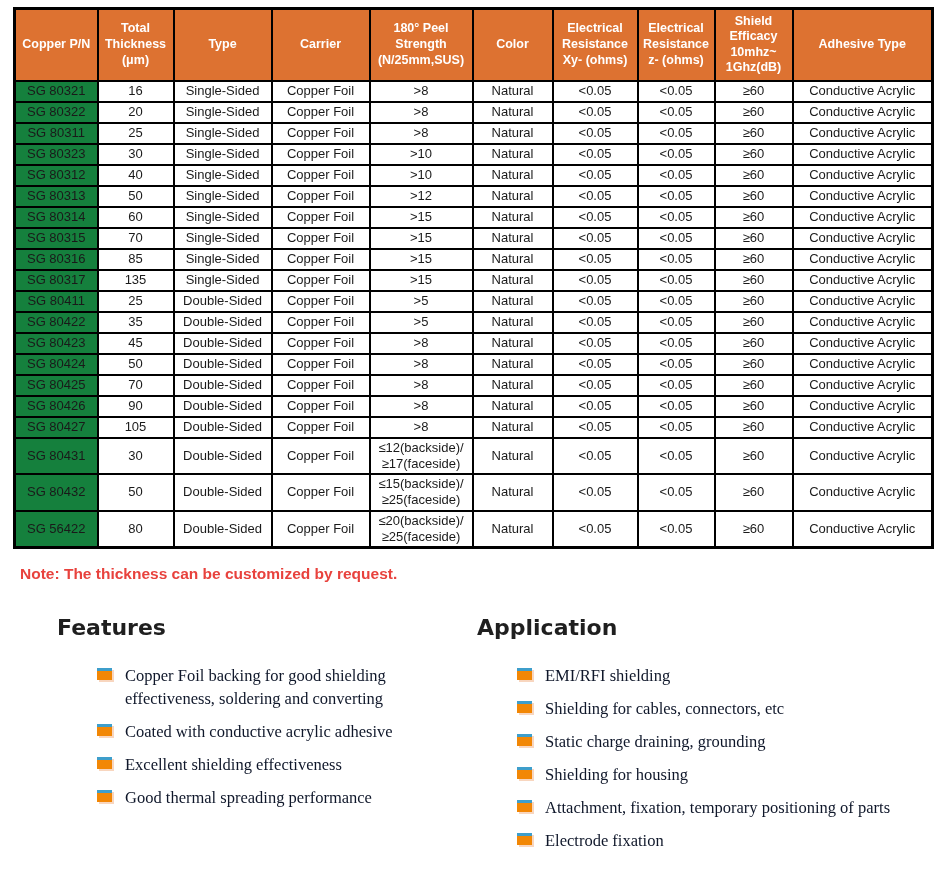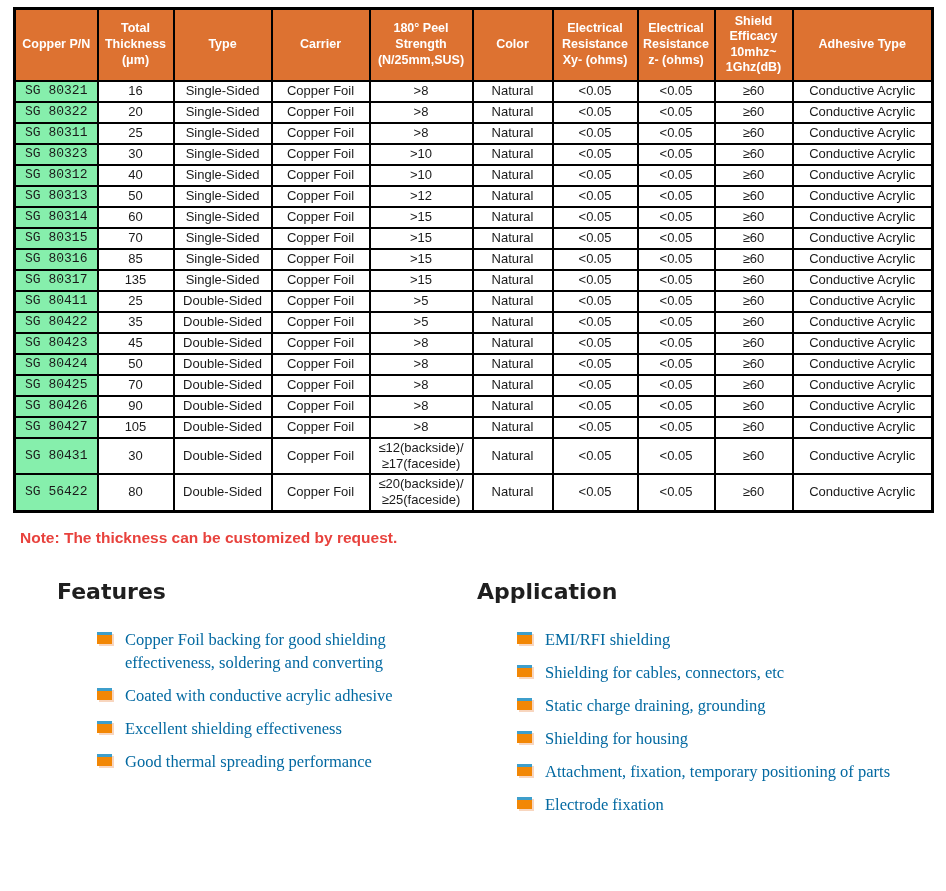--- a/index.html
+++ b/index.html
@@ -37,21 +37,21 @@
     font-size: 13px;
     line-height: 1.25;
     text-align: center;
     vertical-align: middle;
     padding: 1px 1px;
     height: 21px;
     background: #ffffff;
     white-space: pre-line;
     color: #1a1a1a;
   }
-  table.spec td:first-child { background: #86efac; font-family: Liberation Mono, monospace; }
+  table.spec td:first-child { background: #15803d; }
 
   
   .note {
     margin: 16px 0 0 7px;
     font-family: Liberation Sans, sans-serif;
     font-weight: bold;
     font-size: 15.5px;
     color: #E8423D;
   }
 
@@ -67,21 +67,21 @@
     margin: 0 0 24px 0;
   }
   ul.bullet-list { list-style: none; margin: 0; padding: 0 0 0 40px; }
   ul.bullet-list li {
     display: flex;
     align-items: flex-start;
     margin-bottom: 10px;
     font-family: "Liberation Serif", serif;
     font-size: 16.5px;
     line-height: 1.4;
-    color: #0369a1;
+    color: #0f172a;
   }
   .bullet {
     flex: 0 0 auto;
     width: 15px; height: 12px;
     background: #F28705;
     border-top: 3px solid #3E9ECB;
     box-shadow: 2px 2px 0 rgba(248, 212, 188, 0.95);
     margin: 4px 13px 0 0;
   }
   .features-col .item-text { max-width: 300px; }
@@ -342,20 +342,33 @@
           <td>Copper Foil</td>
           <td>≤12(backside)/
 ≥17(faceside)</td>
           <td>Natural</td>
           <td>&lt;0.05</td>
           <td>&lt;0.05</td>
           <td>≥60</td>
           <td>Conductive Acrylic</td>
         </tr>
         <tr>
+          <td>SG 80432</td>
+          <td>50</td>
+          <td>Double-Sided</td>
+          <td>Copper Foil</td>
+          <td>≤15(backside)/
+≥25(faceside)</td>
+          <td>Natural</td>
+          <td>&lt;0.05</td>
+          <td>&lt;0.05</td>
+          <td>≥60</td>
+          <td>Conductive Acrylic</td>
+        </tr>
+        <tr>
           <td>SG 56422</td>
           <td>80</td>
           <td>Double-Sided</td>
           <td>Copper Foil</td>
           <td>≤20(backside)/
 ≥25(faceside)</td>
           <td>Natural</td>
           <td>&lt;0.05</td>
           <td>&lt;0.05</td>
           <td>≥60</td>

